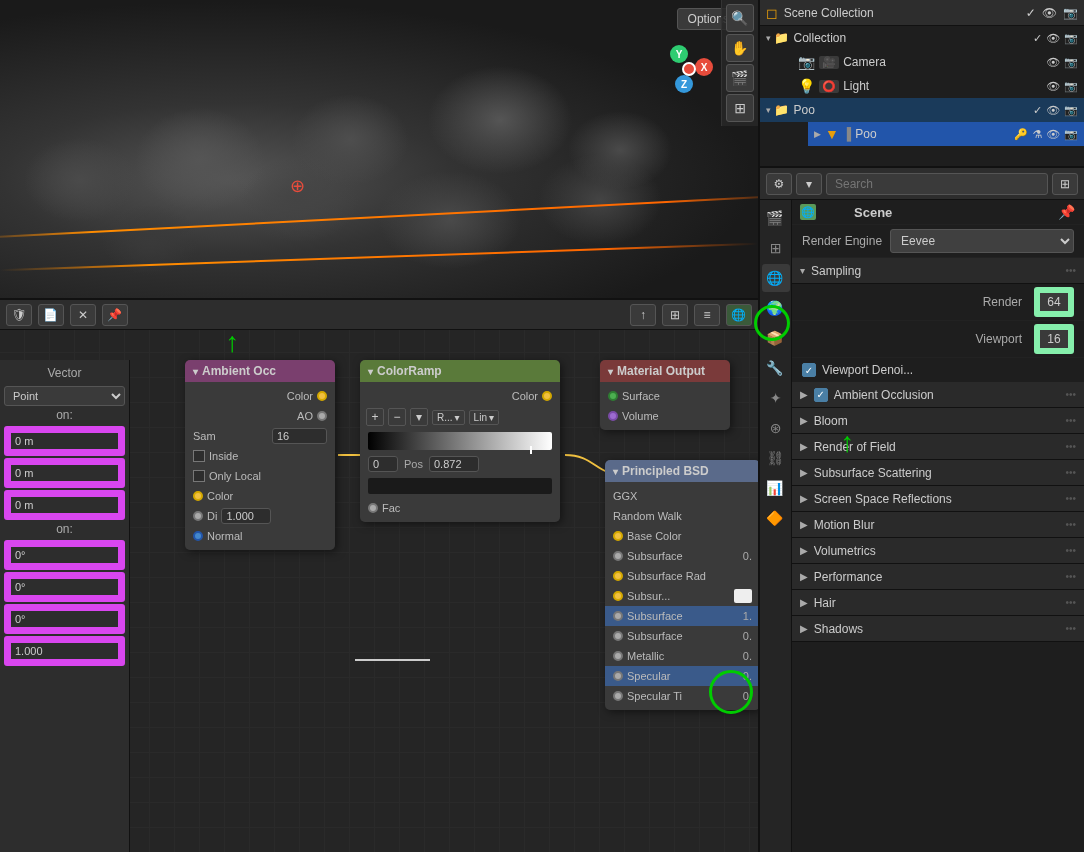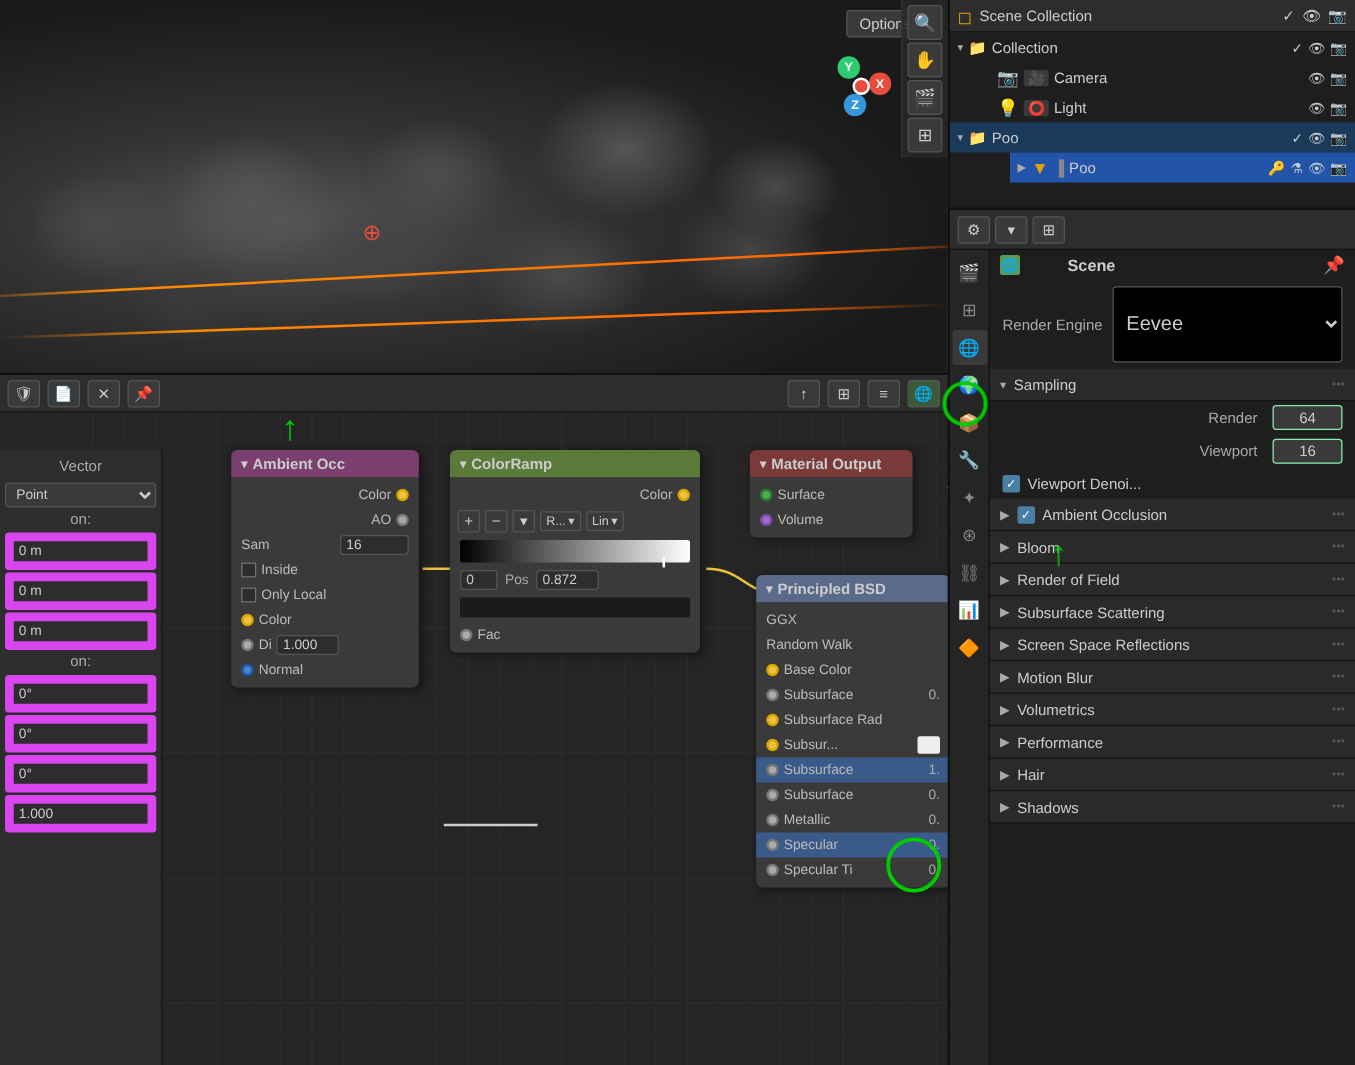--- a/index.html
+++ b/index.html
@@ -404,26 +404,26 @@
     .prop-row {
       display: flex; align-items: center;
       padding: 3px 10px;
       min-height: 24px;
       gap: 12px;
       border-bottom: 1px solid #222;
     }
     .prop-label { color: #aaa; flex: 1; text-align: right; font-size: 12px; }
     .prop-value {
       background: #3a3a3a;
-      border: 1px solid #86efac;
+      border: 6px solid #86efac;
       border-radius: 3px;
       color: #ccc;
       padding: 2px 6px;
       font-size: 12px;
-      width: 56px;
+      width: 40px;
       text-align: center;
     }
     .prop-checkbox-row {
       display: flex; align-items: center;
       padding: 3px 10px;
       gap: 6px;
       min-height: 24px;
     }
     .prop-checkbox {
       width: 14px; height: 14px;
@@ -441,26 +441,26 @@
 
     .render-engine-row {
       display: flex; align-items: center;
       padding: 4px 10px;
       gap: 8px;
       border-bottom: 1px solid #222;
     }
     .render-engine-label { color: #aaa; font-size: 12px; }
     .render-engine-select {
       flex: 1;
-      background: #000000;
+      background: #404040;
       border: 1px solid #555;
       border-radius: 3px;
       color: #ccc;
-      padding: 20px 6px;
-      font-size: 16px;
+      padding: 3px 6px;
+      font-size: 12px;
     }
 
     .scene-label-row {
       display: flex; align-items: center;
       padding: 4px 8px;
       gap: 6px;
       border-bottom: 1px solid #222;
     }
     .scene-icon {
       width: 16px; height: 16px;
@@ -849,20 +849,21 @@
     </div>
   </div>
 
   <div style="display:flex;flex-direction:column;flex:1;overflow:hidden;">
 
     <div class="props-toolbar">
       <div style="display:flex;gap:4px;">
         <div class="ne-tool-btn">⚙</div>
         <div class="ne-tool-btn">▾</div>
       </div>
+      <input class="props-search" type="text" placeholder="Search" style="">
       <div class="ne-tool-btn">⊞</div>
     </div>
 
     <div style="display:flex;flex:1;overflow:hidden;">
 
       <div class="props-side-icons">
         <div class="props-side-icon" title="Render">🎬</div>
         <div class="props-side-icon">⊞</div>
         <div class="props-side-icon active">🌐</div>
         <div class="props-side-icon">🌍</div>

